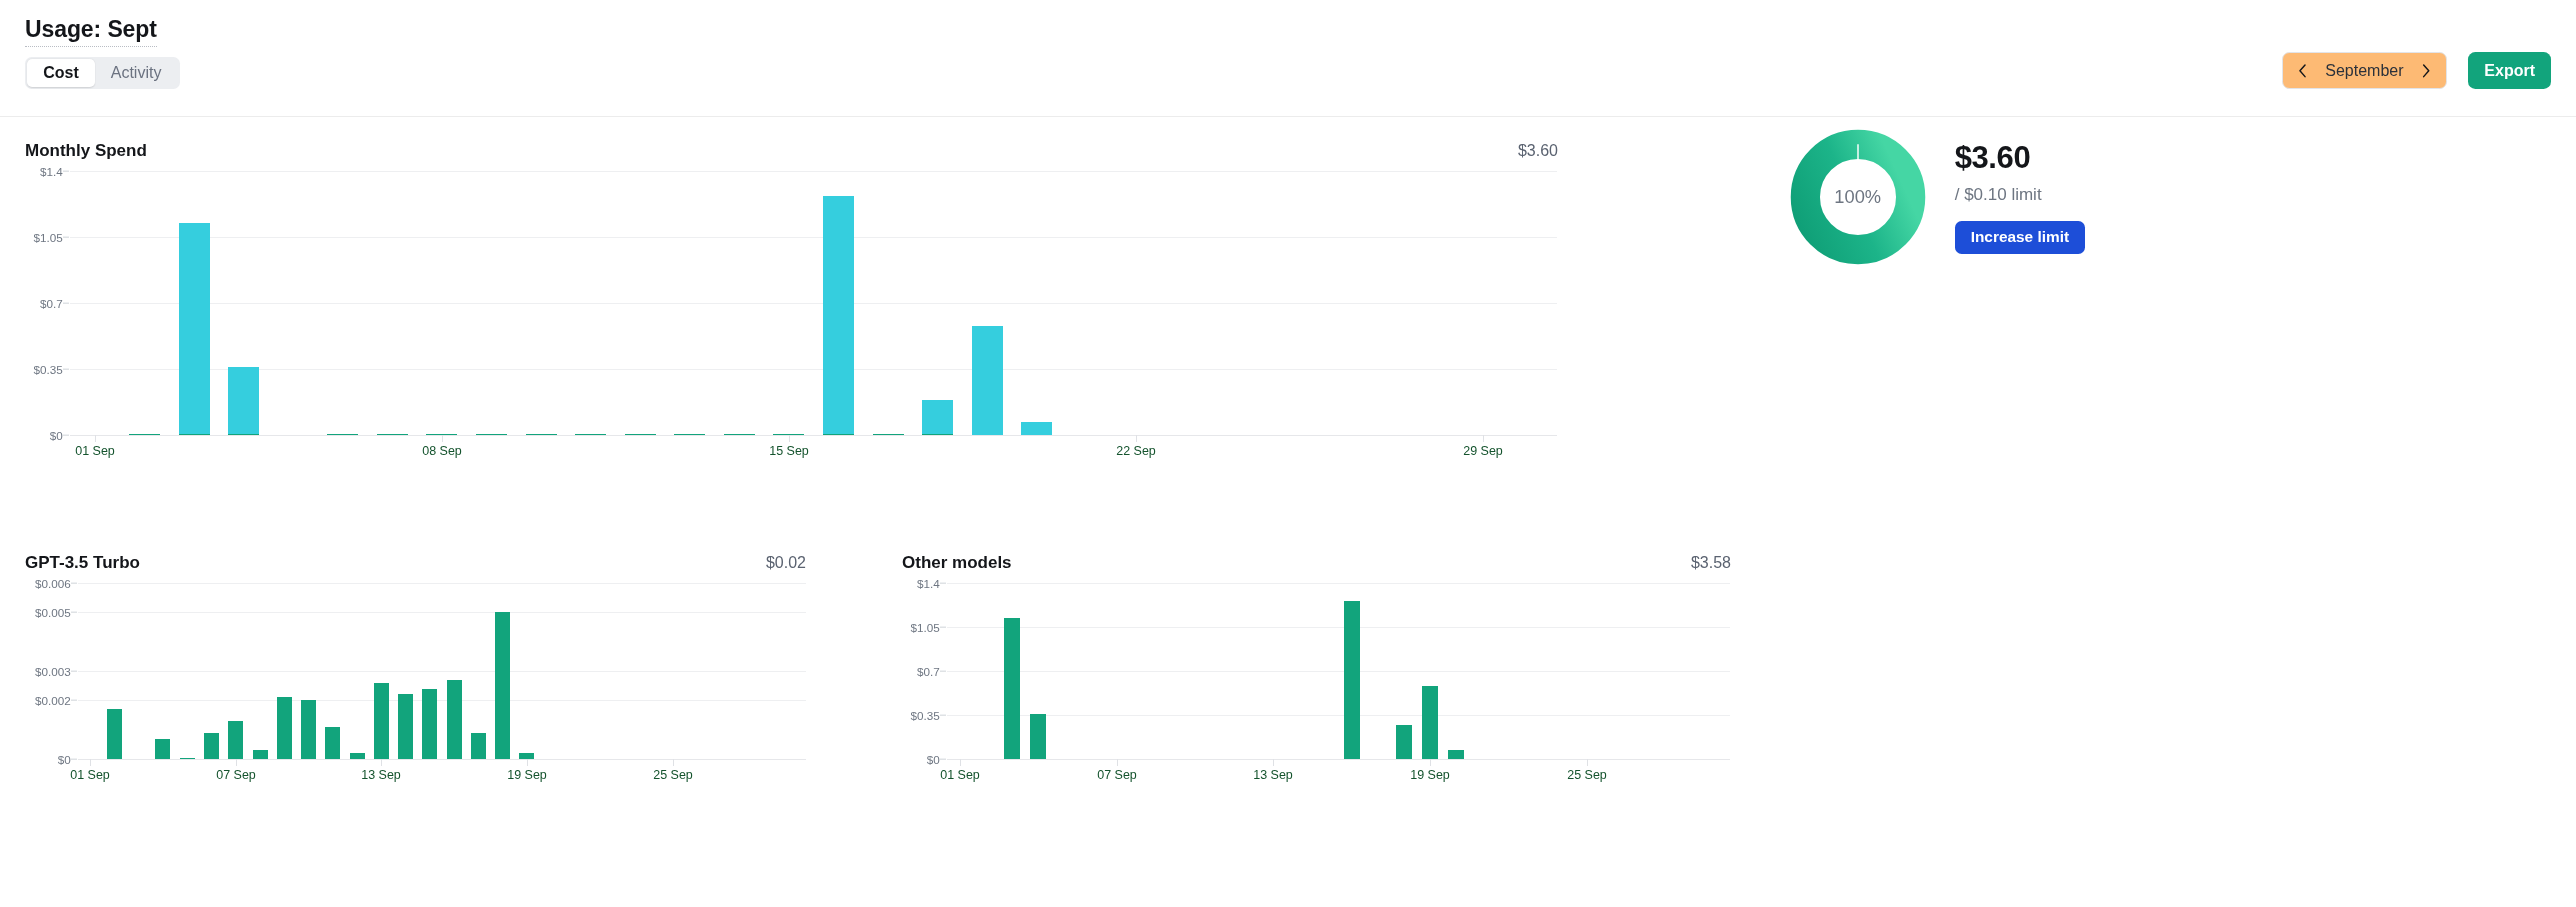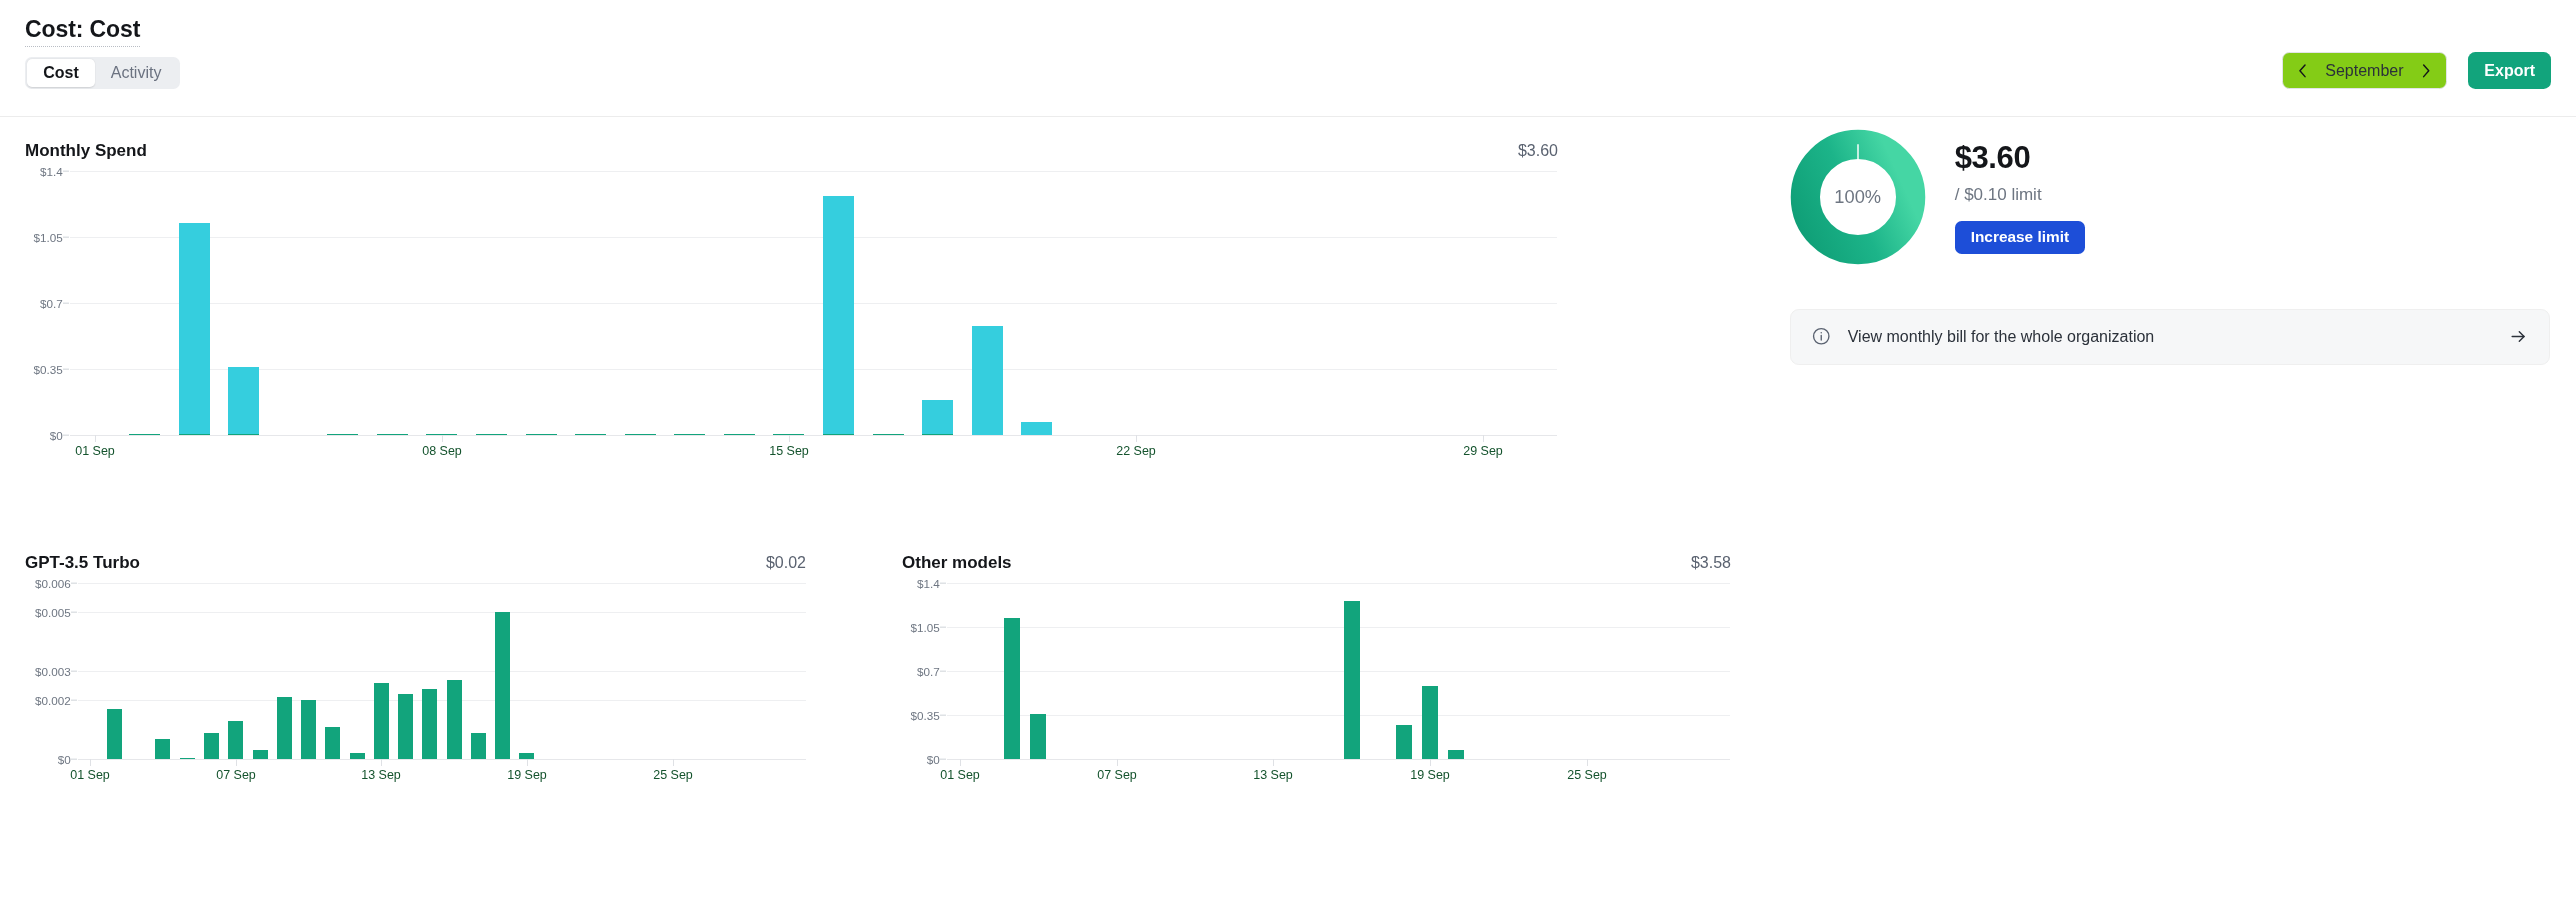--- a/index.html
+++ b/index.html
@@ -36,21 +36,21 @@
   }
   .tab.active {
     background: #ffffff; color: #14161a; font-weight: 600;
     box-shadow: 0 0.7px 1.5px rgba(0,0,0,.12);
   }
 
   .month-picker {
     position: absolute; right: 129px; top: 52px;
     display: flex; align-items: center; gap: 8.8px;
     height: 37px; padding: 0 10.3px;
-    border: 0.7px solid #e2e4e8; border-radius: 7.3px; background: #84cc16;
+    border: 0.7px solid #e2e4e8; border-radius: 7.3px; background: #fdba74;
     cursor: pointer;
   }
   .month-picker .chev {
     width: 19px; height: 19px; display: flex; align-items: center; justify-content: center;
     color: #14161a; font-size: 17.6px; cursor: pointer;
   }
   .month-label { font-size: 16px; color: #2b313a; padding: 0 4.4px; white-space: nowrap; }
 
   .export-btn {
     position: absolute; right: 25px; top: 52px;
@@ -116,21 +116,21 @@
     height: 56px; display: flex; align-items: center; padding: 0 20.5px; gap: 16px;
     cursor: pointer;
   }
   .org-text { flex: 1; font-size: 16px; color: #2b313a; }
   .icon-svg { display: block; }
 </style>
 </head>
 <body>
 
 <div class="header">
-  <div class="page-title">Cost: Cost</div>
+  <div class="page-title">Usage: Sept</div>
 
   <div class="tab-group">
     <div class="tab active">Cost</div>
     <div class="tab">Activity</div>
   </div>
 
   <div class="month-picker">
     <span class="chev">
       <svg class="icon-svg" width="11.7" height="17.6" viewBox="0 0 16 24" fill="none" stroke="#14161a" stroke-width="2" stroke-linecap="round" stroke-linejoin="round">
           <polyline points="11,4 4,12 11,20"></polyline>
@@ -322,31 +322,15 @@
         <div class="donut-center">100%</div>
       </div>
 
       <div>
         <div class="bill-amount">$3.60</div>
         <div class="bill-limit">/ $0.10 limit</div>
         <button class="increase-btn">Increase limit</button>
       </div>
     </div>
 
-    <div class="org-banner">
-      <span>
-        <svg class="icon-svg" width="20.5" height="20.5" viewBox="0 0 24 24" fill="none" stroke="#5a6270" stroke-width="1.6">
-          <circle cx="12" cy="12" r="9"></circle>
-          <line x1="12" y1="11" x2="12" y2="16.5" stroke-linecap="round"></line>
-          <circle cx="12" cy="7.8" r="0.9" fill="#5a6270" stroke="none"></circle>
-        </svg>
-      </span>
-      <span class="org-text">View monthly bill for the whole organization</span>
-      <span>
-        <svg class="icon-svg" width="19" height="19" viewBox="0 0 24 24" fill="none" stroke="#2b313a" stroke-width="1.8" stroke-linecap="round" stroke-linejoin="round">
-          <line x1="4" y1="12" x2="19" y2="12"></line>
-            <polyline points="13,6 19,12 13,18"></polyline>
-        </svg>
-      </span>
-    </div>
   </div>
 </div>
 
 
 </body></html>

